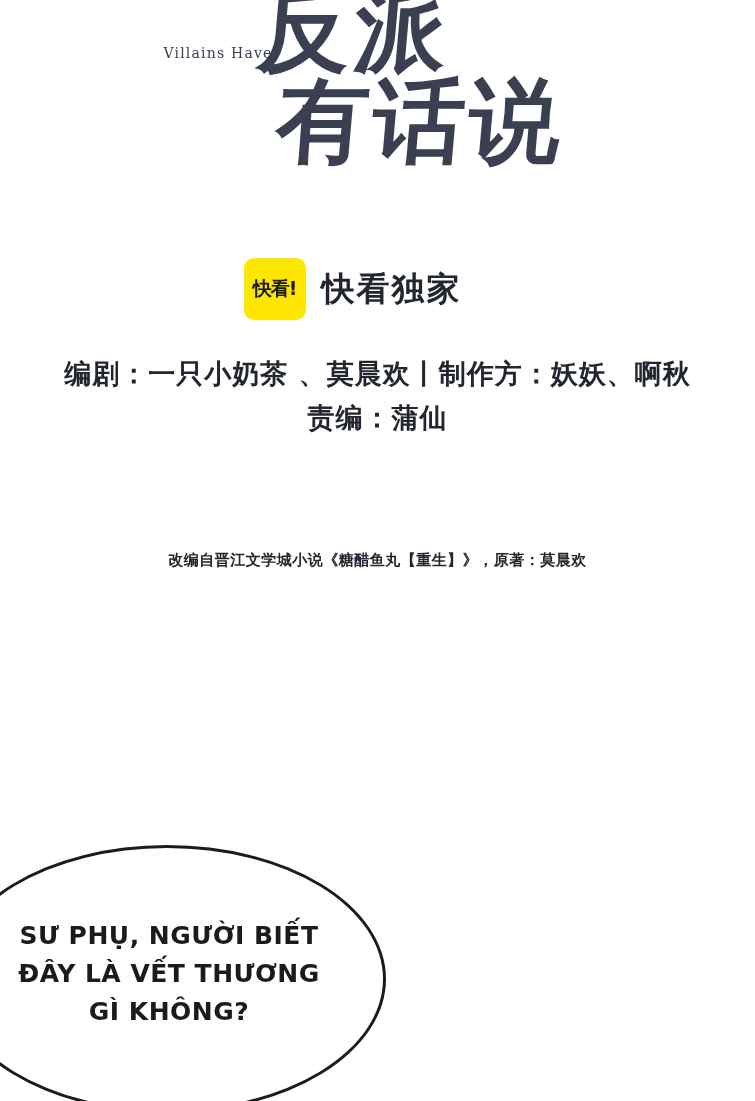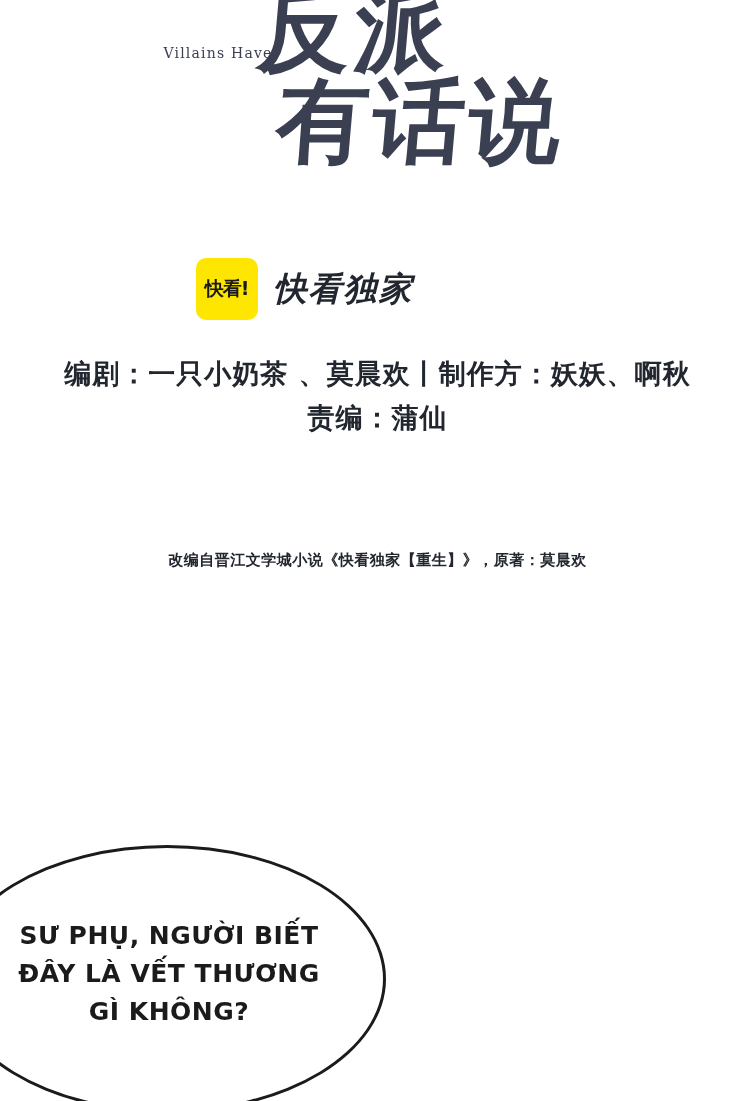--- a/index.html
+++ b/index.html
@@ -58,20 +58,21 @@
   
   .badge-row {
     position: absolute;
     top: 258px;
     left: 0;
     width: 609px;
     display: flex;
     align-items: center;
     justify-content: center;
     gap: 16px;
+    padding-left: 48px;
   }
   .badge-logo {
     width: 62px;
     height: 62px;
     background: #ffe600;
     border-radius: 10px;
     display: flex;
     align-items: center;
     justify-content: center;
     font-size: 19px;
@@ -79,21 +80,20 @@
     color: #1a1a1a;
     letter-spacing: -1px;
     font-family: "DejaVu Sans", sans-serif;
   }
   .badge-text {
     font-size: 33px;
     font-weight: bold;
     color: #22262f;
     letter-spacing: 2px;
     font-family: "DejaVu Sans", sans-serif;
-    font-style: italic;
   }
 
   
   .credits {
     position: absolute;
     top: 352px;
     left: 0;
     width: 755px;
     text-align: center;
     font-family: "DejaVu Sans", sans-serif;
@@ -169,21 +169,21 @@
 <div class="badge-row">
   <div class="badge-logo">快看!</div>
   <div class="badge-text">快看独家</div>
 </div>
 
 <div class="credits">
   <span class="line">编剧：一只小奶茶 、莫晨欢丨制作方：妖妖、啊秋</span>
   <span class="line">责编：蒲仙</span>
 </div>
 
-<div class="source-note">改编自晋江文学城小说《快看独家【重生】》，原著：莫晨欢</div>
+<div class="source-note">改编自晋江文学城小说《糖醋鱼丸【重生】》，原著：莫晨欢</div>
 
 <div class="bubble-wrap">
   <div class="bubble-ellipse"></div>
   <div class="bubble-text">
     <span class="bline">SƯ PHỤ, NGƯỜI BIẾT</span>
     <span class="bline">ĐÂY LÀ VẾT THƯƠNG</span>
     <span class="bline">GÌ KHÔNG?</span>
   </div>
 </div>
 

